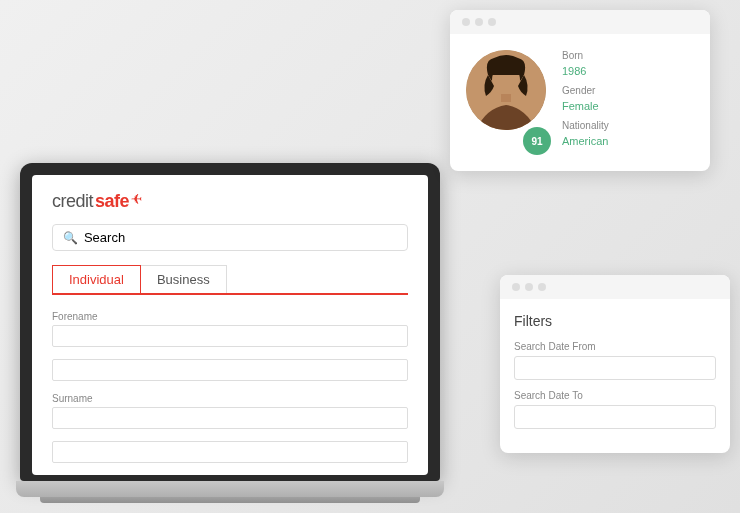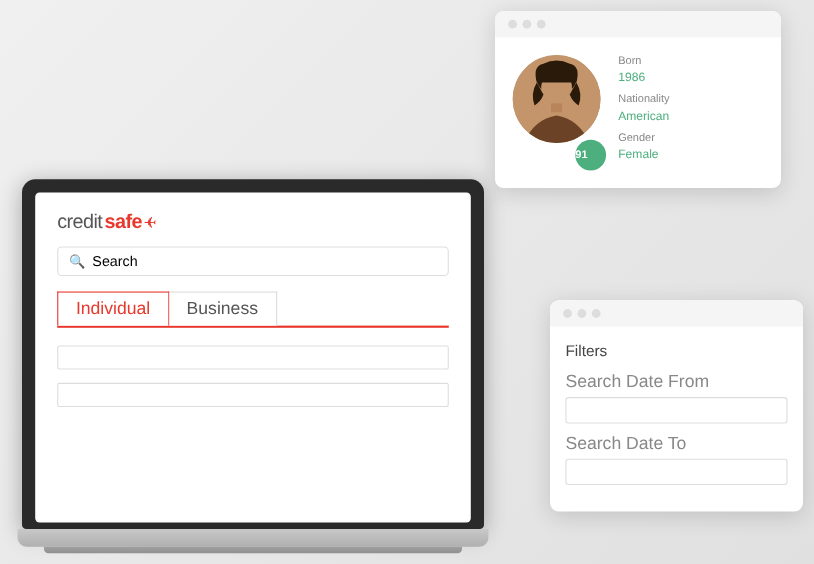--- a/index.html
+++ b/index.html
@@ -61,21 +61,21 @@
       padding: 16px 20px;
     }
 
     .logo {
       font-size: 18px;
       color: #555;
       font-weight: 300;
       letter-spacing: -0.5px;
       margin-bottom: 12px;
       display: flex;
-      align-items: center;
+      align-items: flex-start;
       gap: 2px;
     }
 
     .logo-credit {
       color: #555;
       font-weight: 400;
     }
 
     .logo-safe {
       color: #e8382d;
@@ -110,21 +110,21 @@
     }
 
     .tabs {
       display: flex;
       margin-bottom: 16px;
       border-bottom: 2px solid #e8382d;
     }
 
     .tab {
       padding: 6px 16px;
-      font-size: 16px;
+      font-size: 13px;
       cursor: pointer;
       border: 1px solid #ddd;
       border-bottom: none;
       background: #fff;
       color: #555;
     }
 
     .tab.active {
       border: 1px solid #e8382d;
       border-bottom: none;
@@ -214,21 +214,21 @@
       right: -5px;
       width: 28px;
       height: 28px;
       border-radius: 50%;
       background: #4caf7d;
       color: #fff;
       font-size: 10px;
       font-weight: 700;
       display: flex;
       align-items: center;
-      justify-content: flex-start;
+      justify-content: center;
     }
 
     .profile-info {
       flex: 1;
     }
 
     .profile-name {
       font-size: 15px;
       color: #444;
       font-weight: 500;
@@ -247,21 +247,21 @@
 
     .info-value {
       font-size: 11px;
       color: #4caf7d;
       font-weight: 400;
     }
 
     
     .filters-card {
       position: absolute;
-      bottom: 48px;
+      bottom: 60px;
       right: 10px;
       width: 230px;
       background: #fff;
       border-radius: 8px;
       box-shadow: 0 4px 20px rgba(0,0,0,0.15);
       overflow: hidden;
     }
 
     .filters-card .card-titlebar {
       background: #f5f5f5;
@@ -276,21 +276,21 @@
       color: #444;
       font-weight: 500;
       margin-bottom: 12px;
     }
 
     .filter-group {
       margin-bottom: 10px;
     }
 
     .filter-label {
-      font-size: 16px;
+      font-size: 10px;
       color: #888;
       margin-bottom: 4px;
     }
 
     .filter-input {
       width: 100%;
       height: 24px;
       border: 1px solid #ddd;
       border-radius: 3px;
     }
@@ -318,25 +318,33 @@
 
           <div class="tabs">
             <div class="tab active">
               <span>Individual</span>
             </div>
             <div class="tab">
               <span>Business</span>
             </div>
           </div>
 
+          <div class="form-group">
+            <div class="form-label">Forename</div>
+            <input class="form-input" type="text" style="">
+          </div>
 
           <div class="form-group">
             <input class="form-input" type="text" style="">
           </div>
 
+          <div class="form-group">
+            <div class="form-label">Surname</div>
+            <input class="form-input" type="text" style="">
+          </div>
 
           <div class="form-group">
             <input class="form-input" type="text" style="">
           </div>
 
         </div>
       </div>
     </div>
     <div class="laptop-base"></div>
     <div class="laptop-foot"></div>
@@ -375,27 +383,27 @@
       </div>
 
       <div class="profile-info">
 
         <div class="info-row">
           <span class="info-label">Born</span>
           <span class="info-value">1986</span>
         </div>
 
         <div class="info-row">
+          <span class="info-label">Gender</span>
+          <span class="info-value">Female</span>
+        </div>
+
+        <div class="info-row">
           <span class="info-label">Nationality</span>
           <span class="info-value">American</span>
-        </div>
-
-        <div class="info-row">
-          <span class="info-label">Gender</span>
-          <span class="info-value">Female</span>
         </div>
       </div>
     </div>
   </div>
 
   <div class="filters-card">
     <div class="card-titlebar">
       <div class="dot"></div>
       <div class="dot"></div>
       <div class="dot"></div>

